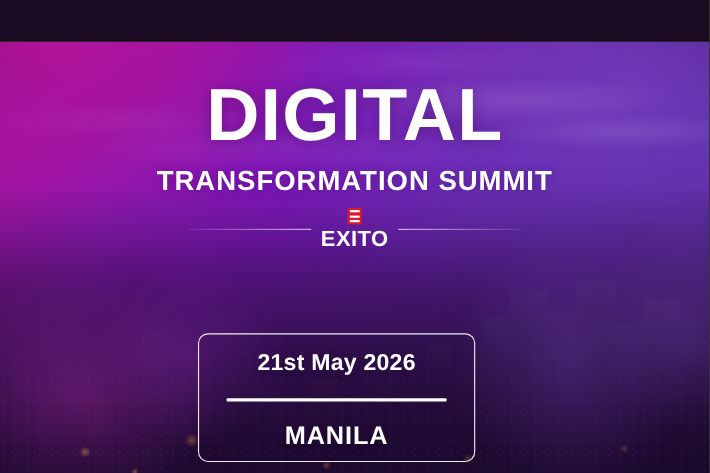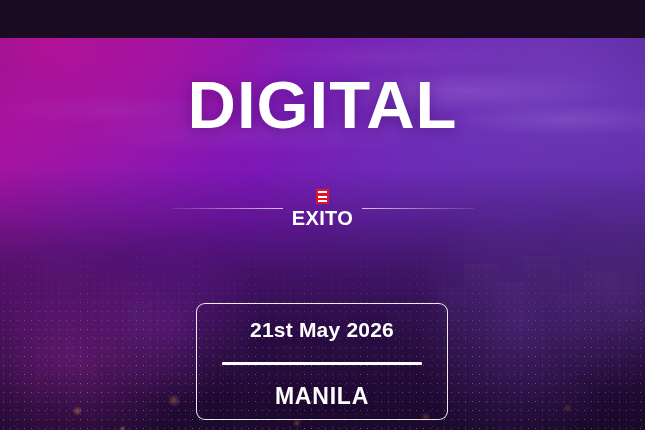--- a/index.html
+++ b/index.html
@@ -247,21 +247,21 @@
     color: #ffffff;
     font-size: 20px;
     font-weight: bold;
     letter-spacing: 0.4px;
     line-height: 1;
   }
 
   
   .info-box {
     position: absolute;
-    left: 196px;
+    left: 180px;
     top: 265px;
     width: 252px;
     height: 117px;
     border: 1.4px solid rgba(255,255,255,0.92);
     border-radius: 9px;
     box-sizing: border-box;
     background: rgba(30,10,48,0.10);
     display: flex;
     flex-direction: column;
     align-items: center;
@@ -333,20 +333,21 @@
   <div class="bg-windows"></div>
   <div class="bg-windows2"></div>
   <div class="bg-streetlights"></div>
   <div class="bg-grade"></div>
   <div class="bg-vignette"></div>
 
   <div class="content">
 
     <div class="title-main">DIGITAL</div>
 
+    <div class="title-sub">TRANSFORMATION SUMMIT</div>
 
     <div class="brand-row">
       <div class="brand-rule left"></div>
 
       <div class="brand-logo">
         <span class="brand-mark">
           <i></i>
             <i></i>
             <i></i>
         </span>

